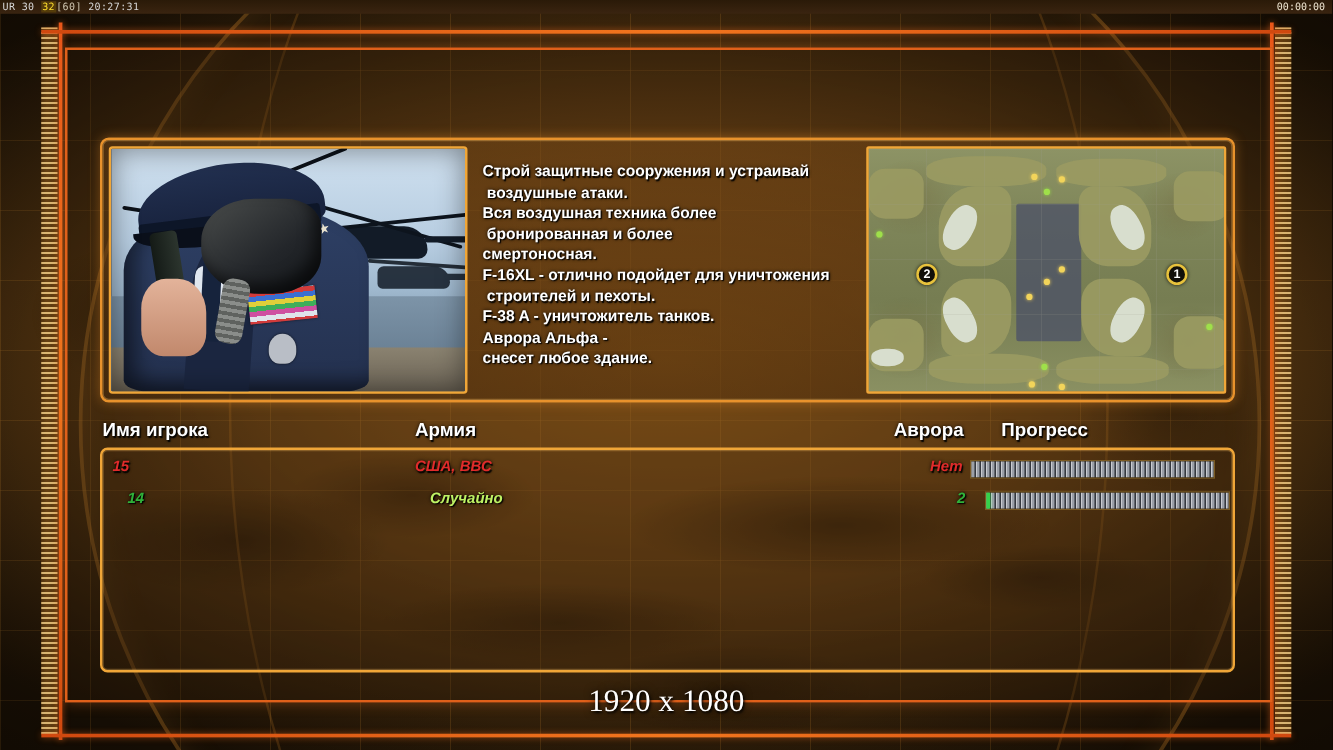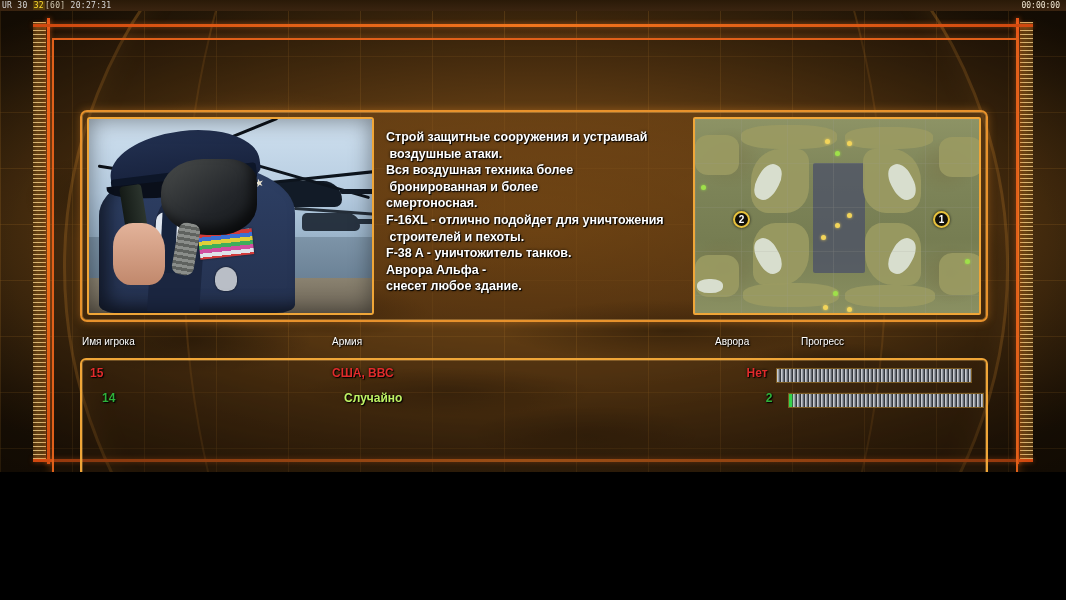--- a/index.html
+++ b/index.html
@@ -2,21 +2,21 @@
 <html lang="ru"><head>
 <meta charset="utf-8">
 <title>Generals Loading Screen</title>
 <style>
   html,body{margin:0;padding:0;background:#000;}
   body{
     font-family:"Liberation Sans", sans-serif;
     width:1066px;height:600px;overflow:hidden;
   }
   #screen{
-    position:relative;width:1066px;height:472px;overflow:hidden;
+    position:relative;width:1066px;height:600px;overflow:hidden;
     background:#1d1206;
   }
 
   
   .bg-base{
     position:absolute;inset:0;
     background:
       radial-gradient(ellipse 70% 60% at 50% 48%, #a3661c 0%, #84531a 32%, #5c3a12 62%, #33200a 88%, #221506 100%);
   }
   .bg-blotches{
@@ -212,36 +212,36 @@
     box-shadow:0 0 3px rgba(0,0,0,.8);
   }
   .mm-res{position:absolute;width:5px;height:5px;background:#f2d45a;border-radius:50%;box-shadow:0 0 3px rgba(255,220,90,.9);}
   .mm-res.g{background:#9fe04a;box-shadow:0 0 3px rgba(150,225,70,.9);}
 
   
   .thead{
     position:absolute;left:26px;top:296px;width:908px;height:22px;
   }
   .th{
-    position:absolute;top:0;font-size:10px;font-weight:normal;color:#ffffff;
+    position:absolute;top:0;font-size:15px;font-weight:bold;color:#ffffff;
     text-shadow:1px 1px 1px #000,0 0 3px rgba(0,0,0,.9);white-space:nowrap;
   }
   .th.c1{left:2px;}
   .th.c2{left:252px;}
   .th.c3{left:635px;}
   .th.c4{left:721px;}
 
   .tbody{
     position:absolute;left:26px;top:318px;width:908px;height:180px;
     border:2px solid #f0a638;border-radius:6px;
     background:rgba(70,42,14,.18);
     box-shadow:0 0 0 1px rgba(255,196,100,.3) inset;
     box-sizing:border-box;
   }
-  .prow{position:absolute;left:0;width:100%;height:24px;}
+  .prow{position:absolute;left:0;width:100%;height:24px;font-style:italic;}
   .pcell{
     position:absolute;font-size:12px;font-weight:bold;white-space:nowrap;
     text-shadow:1px 1px 1px #000,0 0 3px rgba(0,0,0,.85);
   }
   .pcell.name{left:8px;}
   .pcell.army{left:250px;}
   .pcell.team{left:651px;width:48px;text-align:center;}
   .pbar{
     position:absolute;left:694px;top:2px;width:196px;height:15px;
     background:#2a1c0a;border:1px solid #7a5a22;box-sizing:border-box;overflow:hidden;

